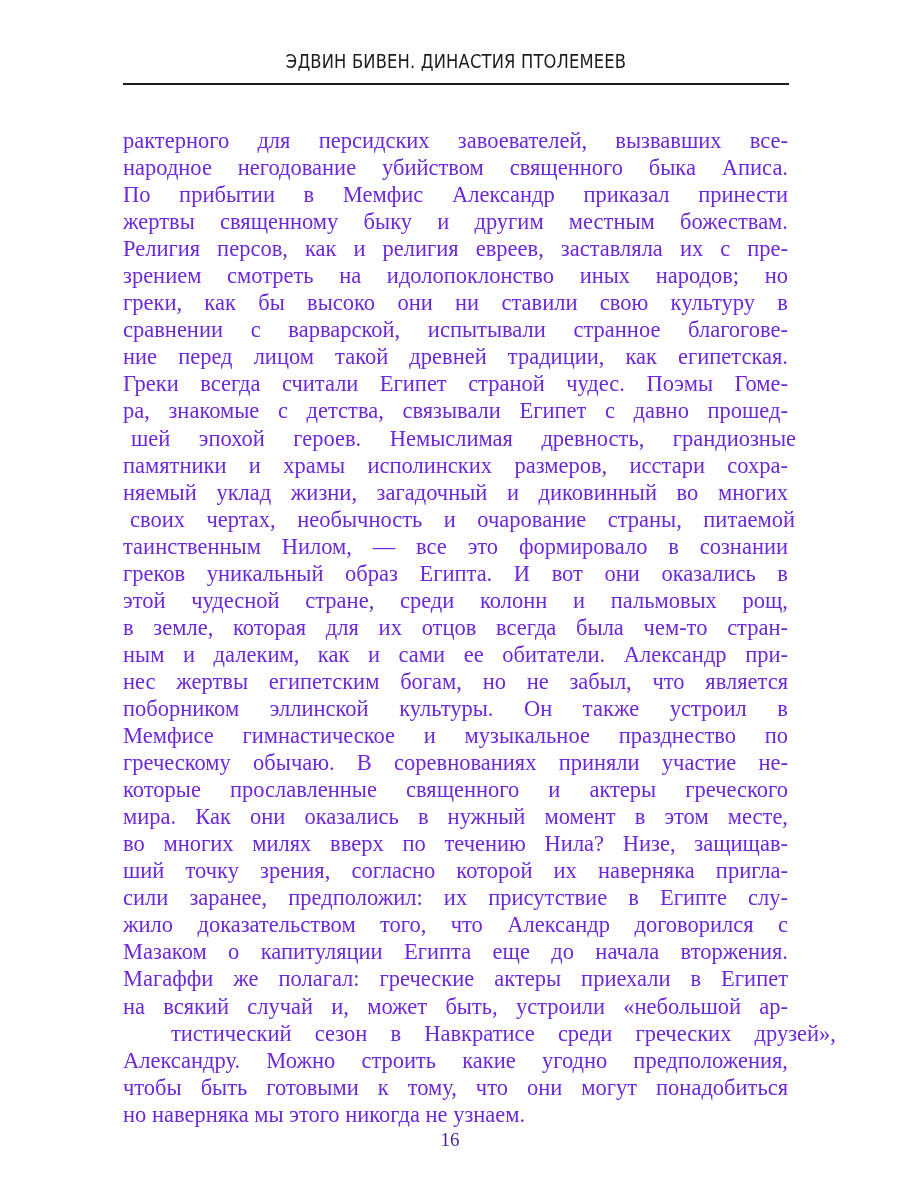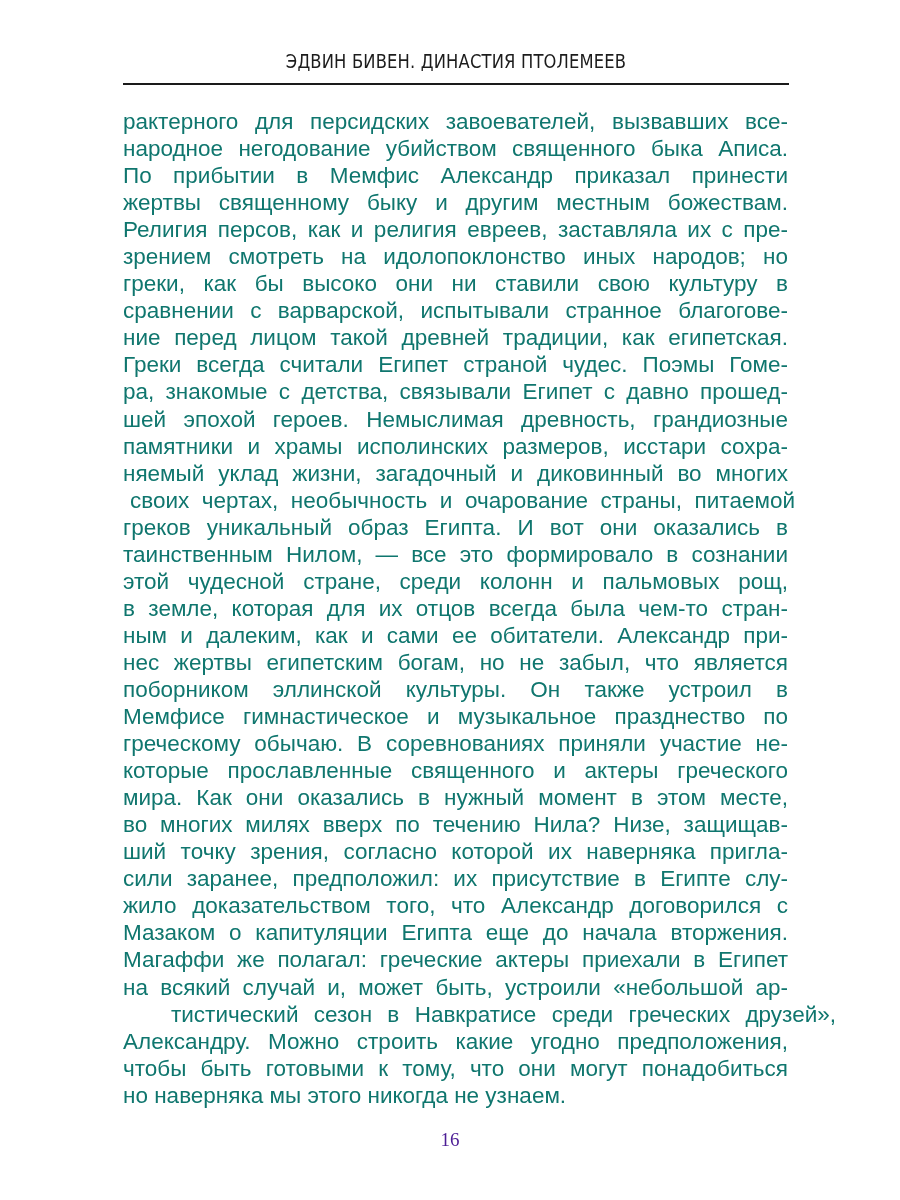--- a/index.html
+++ b/index.html
@@ -11,24 +11,24 @@
     font-family:"DejaVu Sans", sans-serif;
     font-size:19px; font-weight:normal; letter-spacing:0.2px;
     color:#1c1c1c;
     transform:scaleX(0.86); transform-origin:center;
   }
   .rule {
     position:absolute; left:123px; width:666px; top:83px; height:2px;
     background:#1a1a1a;
   }
   .body-text {
-    position:absolute; left:123px; width:665px; top:108px;
-    font-family:Liberation Sans, sans-serif;
+    position:absolute; left:123px; width:665px; top:127px;
+    font-family:Liberation Serif, serif;
     font-size:22.5px; line-height:27.05px;
-    color:#0f766e;
+    color:#6d28d9;
   }
   .line {
     display:block; white-space:nowrap;
     text-align:justify; text-align-last:justify;
     height:27.05px;
   }
   .line.last { text-align-last:left; }
   .page-number {
     position:absolute; left:0; width:900px; top:1129px;
     text-align:center;
@@ -48,26 +48,26 @@
     <span class="line" style="display: block; width: 665px;">народное негодование убийством священного быка Аписа.</span>
     <span class="line" style="display: block; width: 665px;">По прибытии в Мемфис Александр приказал принести</span>
     <span class="line" style="display: block; width: 665px;">жертвы священному быку и другим местным божествам.</span>
     <span class="line" style="display: block; width: 665px;">Религия персов, как и религия евреев, заставляла их с пре-</span>
     <span class="line" style="display: block; width: 665px;">зрением смотреть на идолопоклонство иных народов; но</span>
     <span class="line" style="display: block; width: 665px;">греки, как бы высоко они ни ставили свою культуру в</span>
     <span class="line" style="display: block; width: 665px;">сравнении с варварской, испытывали странное благогове-</span>
     <span class="line" style="display: block; width: 665px;">ние перед лицом такой древней традиции, как египетская.</span>
     <span class="line" style="display: block; width: 665px;">Греки всегда считали Египет страной чудес. Поэмы Гоме-</span>
     <span class="line" style="display: block; width: 665px;">ра, знакомые с детства, связывали Египет с давно прошед-</span>
-    <span class="line" style="display: block; width: 665px;">шей эпохой героев. Немыслимая древность, грандиозные</span>
+    <span class="line" style="display: block; width: 665px; margin-left: 8px;">шей эпохой героев. Немыслимая древность, грандиозные</span>
     <span class="line" style="display: block; width: 665px;">памятники и храмы исполинских размеров, исстари сохра-</span>
     <span class="line" style="display: block; width: 665px;">няемый уклад жизни, загадочный и диковинный во многих</span>
     <span class="line" style="display: block; width: 665px; margin-left: 7px;">своих чертах, необычность и очарование страны, питаемой</span>
+    <span class="line" style="display: block; width: 665px;">таинственным Нилом, — все это формировало в сознании</span>
     <span class="line" style="display: block; width: 665px;">греков уникальный образ Египта. И вот они оказались в</span>
-    <span class="line" style="display: block; width: 665px;">таинственным Нилом, — все это формировало в сознании</span>
     <span class="line" style="display: block; width: 665px;">этой чудесной стране, среди колонн и пальмовых рощ,</span>
     <span class="line" style="display: block; width: 665px;">в земле, которая для их отцов всегда была чем-то стран-</span>
     <span class="line" style="display: block; width: 665px;">ным и далеким, как и сами ее обитатели. Александр при-</span>
     <span class="line" style="display: block; width: 665px;">нес жертвы египетским богам, но не забыл, что является</span>
     <span class="line" style="display: block; width: 665px;">поборником эллинской культуры. Он также устроил в</span>
     <span class="line" style="display: block; width: 665px;">Мемфисе гимнастическое и музыкальное празднество по</span>
     <span class="line" style="display: block; width: 665px;">греческому обычаю. В соревнованиях приняли участие не-</span>
     <span class="line" style="display: block; width: 665px;">которые прославленные священного и актеры греческого</span>
     <span class="line" style="display: block; width: 665px;">мира. Как они оказались в нужный момент в этом месте,</span>
     <span class="line" style="display: block; width: 665px;">во многих милях вверх по течению Нила? Низе, защищав-</span>

